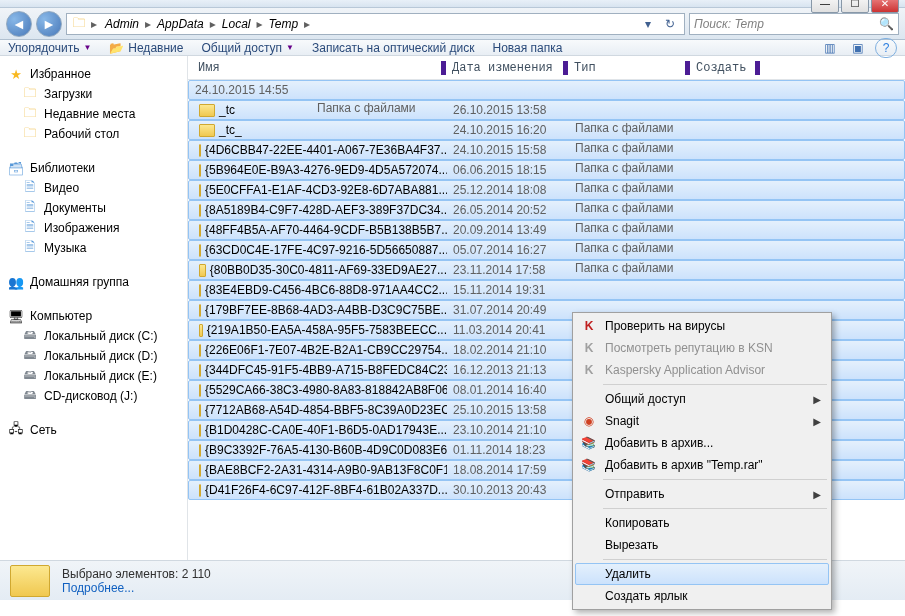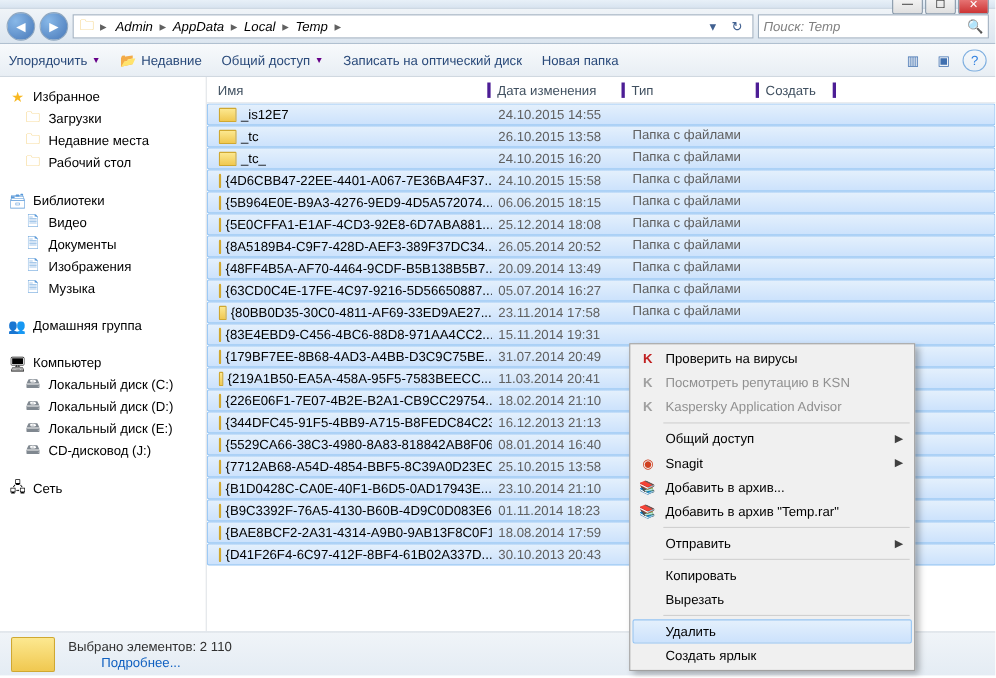--- a/index.html
+++ b/index.html
@@ -11,40 +11,40 @@
 
 .navbar { height: 32px; background: linear-gradient(#f0f4f8,#dce6f0); display: flex; align-items: center; padding: 0 6px; border-bottom: 1px solid #b0c0d0; gap: 4px; }
 .navbtn { width: 26px; height: 26px; border: 1px solid #90a8c0; border-radius: 13px; background: radial-gradient(circle at 30% 30%, #88b8e8, #4878b8); display: flex; align-items: center; justify-content: center; color: #fff; font-size: 14px; }
 .addrbox { flex: 1; height: 22px; border: 1px solid #a0b0c0; background: #fff; display: flex; align-items: center; padding: 0 4px; gap: 2px; }
 .crumb { padding: 1px 4px; cursor: default; font-style: italic; }
 .crumb-arrow { color: #606060; padding: 0 2px; }
 .addr-btn { width: 20px; height: 20px; display: flex; align-items: center; justify-content: center; color: #406090; }
 .searchbox { width: 210px; height: 22px; border: 1px solid #a0b0c0; background: #fff; display: flex; align-items: center; padding: 0 4px; color: #808080; font-style: italic; }
 .searchbox .sicon { margin-left: auto; font-style: normal; color: #4068a8; }
 
-.toolbar { height: 30px; background: linear-gradient(#f8fafc,#e8eef4); display: flex; align-items: center; padding: 0 8px; gap: 18px; border-bottom: 1px solid #d0d8e0; color: #2a4a7a; }
+.toolbar { height: 16px; background: linear-gradient(#f8fafc,#e8eef4); display: flex; align-items: center; padding: 0 8px; gap: 18px; border-bottom: 1px solid #d0d8e0; color: #2a4a7a; }
 .tb-item { display: flex; align-items: center; gap: 4px; cursor: default; }
 .tb-drop { font-size: 8px; color: #608; }
 .tb-right { margin-left: auto; display: flex; gap: 6px; }
 .tb-iconbtn { width: 22px; height: 20px; display: flex; align-items: center; justify-content: center; color: #4070b0; }
 
 .content { display: flex; height: 504px; }
 .sidebar { width: 188px; border-right: 1px solid #e0e4e8; padding: 8px 4px; overflow: hidden; }
 .sb-group { margin-bottom: 14px; }
 .sb-row { display: flex; align-items: center; gap: 6px; padding: 2px 4px 2px 18px; cursor: default; }
 .sb-row.head { padding-left: 4px; }
 .sb-icon { width: 16px; height: 16px; display: inline-flex; align-items: center; justify-content: center; font-size: 13px; }
 .star { color: #f8b820; }
 .folder-ic { color: #f0c050; }
 .lib-ic { color: #5898d8; }
 .drive-ic { color: #808890; }
 
 .listarea { flex: 1; display: flex; flex-direction: column; }
 .colheader { height: 24px; display: flex; align-items: center; border-bottom: 1px solid #e0e4e8; color: #405060; }
-.col { padding: 0 6px; border-right: 3px solid #4c1d95; }
+.col { padding: 0 6px; border-right: 5px solid #4c1d95; font-family: Liberation Mono, monospace; }
 .col-name { width: 258px; padding-left: 10px; }
 .col-date { width: 122px; }
 .col-type { width: 122px; }
 .col-size { width: 70px; }
 
 .filelist { flex: 1; overflow: hidden; }
 .filerow { height: 20px; display: flex; align-items: center; }
 .filerow.sel { background: linear-gradient(#e4f0fc,#cce2fc); border: 1px solid #94c4f4; border-radius: 2px; height: 20px; }
 .filerow .fname { width: 258px; padding-left: 10px; display: flex; align-items: center; gap: 4px; white-space: nowrap; overflow: hidden; }
 .filerow .fdate { width: 122px; color: #606060; padding-left: 6px; }
@@ -55,21 +55,21 @@
 .ctx-item { display: flex; align-items: center; height: 22px; padding: 0 8px 0 30px; position: relative; cursor: default; }
 .ctx-item.hl { background: linear-gradient(#e4f0fc,#cce2fc); border: 1px solid #94c4f4; border-radius: 2px; padding: 0 7px 0 29px; }
 .ctx-item.disabled { color: #909090; }
 .ctx-sep { height: 1px; background: #d0d0d0; margin: 3px 2px 3px 28px; }
 .ctx-icon { position: absolute; left: 6px; width: 16px; height: 16px; display: flex; align-items: center; justify-content: center; font-size: 12px; }
 .ctx-arrow { margin-left: auto; font-size: 10px; color: #404040; }
 
 .statusbar { height: 40px; background: linear-gradient(#f0f4f8,#e4ecf4); border-top: 1px solid #d0d8e0; display: flex; align-items: center; padding: 0 10px; gap: 12px; }
 .status-folder { width: 40px; height: 32px; background: linear-gradient(#fce890,#f0c850); border: 1px solid #d0a830; border-radius: 2px; }
 .status-txt .line1 { color: #303030; }
-.status-txt .line2 { color: #1060c0; cursor: pointer; margin-left: 30px; }
+.status-txt .line2 { color: #1060c0; cursor: pointer; }
 </style>
 </head>
 <body>
 
 <div class="titlebar">
   <div class="winbtn">—</div>
   <div class="winbtn">☐</div>
   <div class="winbtn close">✕</div>
 </div>
 
@@ -197,24 +197,20 @@
 
   <div class="listarea">
     <div class="colheader">
       <div class="col col-name">Имя</div>
       <div class="col col-date">Дата изменения</div>
       <div class="col col-type">Тип</div>
       <div class="col col-size">Создать</div>
     </div>
     <div class="filelist" id="filelist">
         <div class="filerow sel">
-          <div class="fname">
-            <span class="folder-small"></span>
-            <span>_is12E7</span>
-          </div>
           <div class="fdate">24.10.2015 14:55</div>
           <div class="ftype">Папка с файлами</div>
         </div>
         <div class="filerow sel">
           <div class="fname">
             <span class="folder-small"></span>
             <span>_tc</span>
           </div>
           <div class="fdate">26.10.2015 13:58</div>
           <div class="ftype">Папка с файлами</div>

